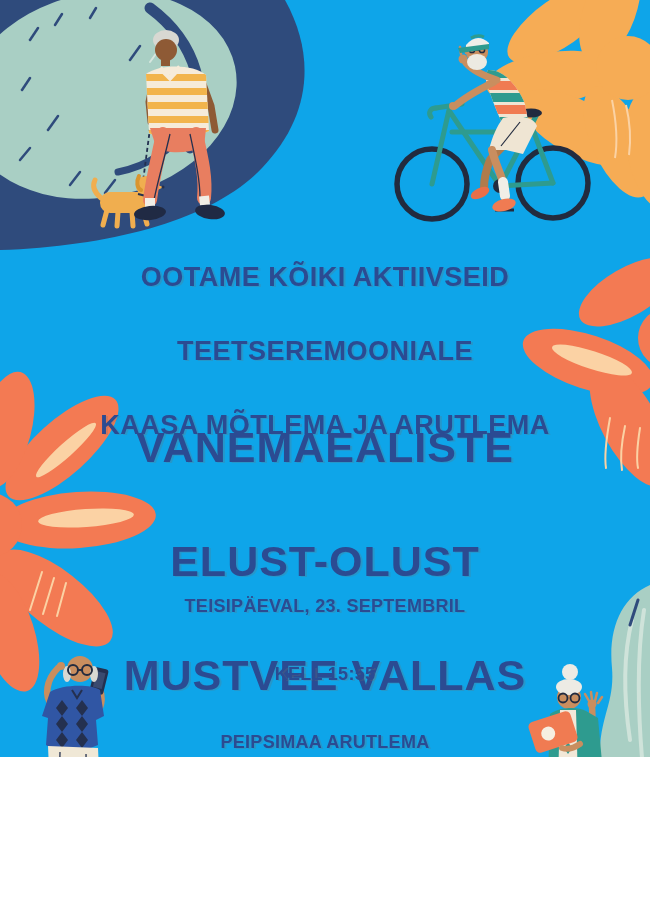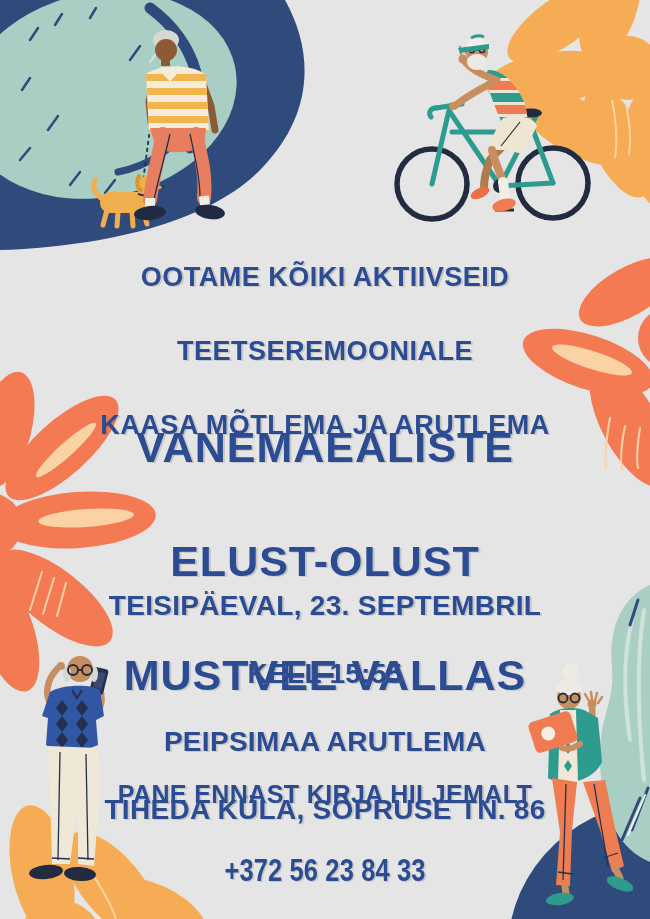--- a/index.html
+++ b/index.html
@@ -1,34 +1,34 @@
 <!DOCTYPE html>
 <html><head>
 <meta charset="utf-8">
 <style>
   html,body{margin:0;padding:0;}
   .poster{
     position:relative;
-    width:650px;height:919px;
-    background:#e5e5e5;
+    width:650px;height:757px;
+    background:#0ea5e9;
     overflow:hidden;
     font-family:"Liberation Sans", sans-serif;
   }
   .art{position:absolute;left:0;top:0;width:650px;height:919px;}
   .text-block{
     position:absolute;left:0;width:650px;
     text-align:center;
     color:#2B4B92;
     font-weight:bold;
     text-shadow:2px 1px 0 rgba(110,110,110,0.25);
     white-space:pre-line;
   }
   .intro{top:222px;font-size:27px;line-height:37px;letter-spacing:0.5px;}
   .title{top:362px;font-size:43px;line-height:57px;letter-spacing:1px;}
-  .event{top:555px;font-size:28px;line-height:34px;letter-spacing:0.3px;}
+  .event{top:555px;font-size:18px;line-height:34px;letter-spacing:0.3px;}
   .register{top:740px;font-size:25px;line-height:36px;letter-spacing:0.4px;}
   .contact{top:823px;font-size:31px;line-height:32px;letter-spacing:0.2px;
            transform:scaleX(0.82);transform-origin:50% 0;}
   .text-block span{display:block;}
 </style>
 </head>
 <body>
 
 <div class="poster">
 

